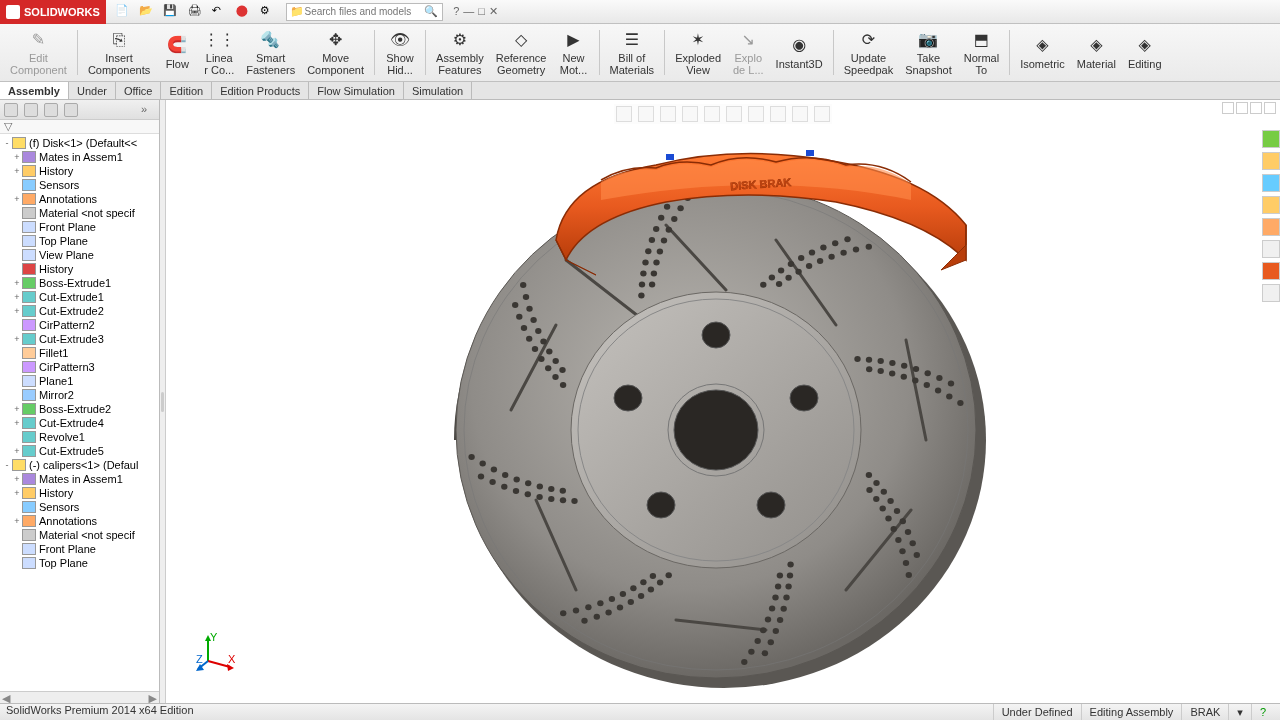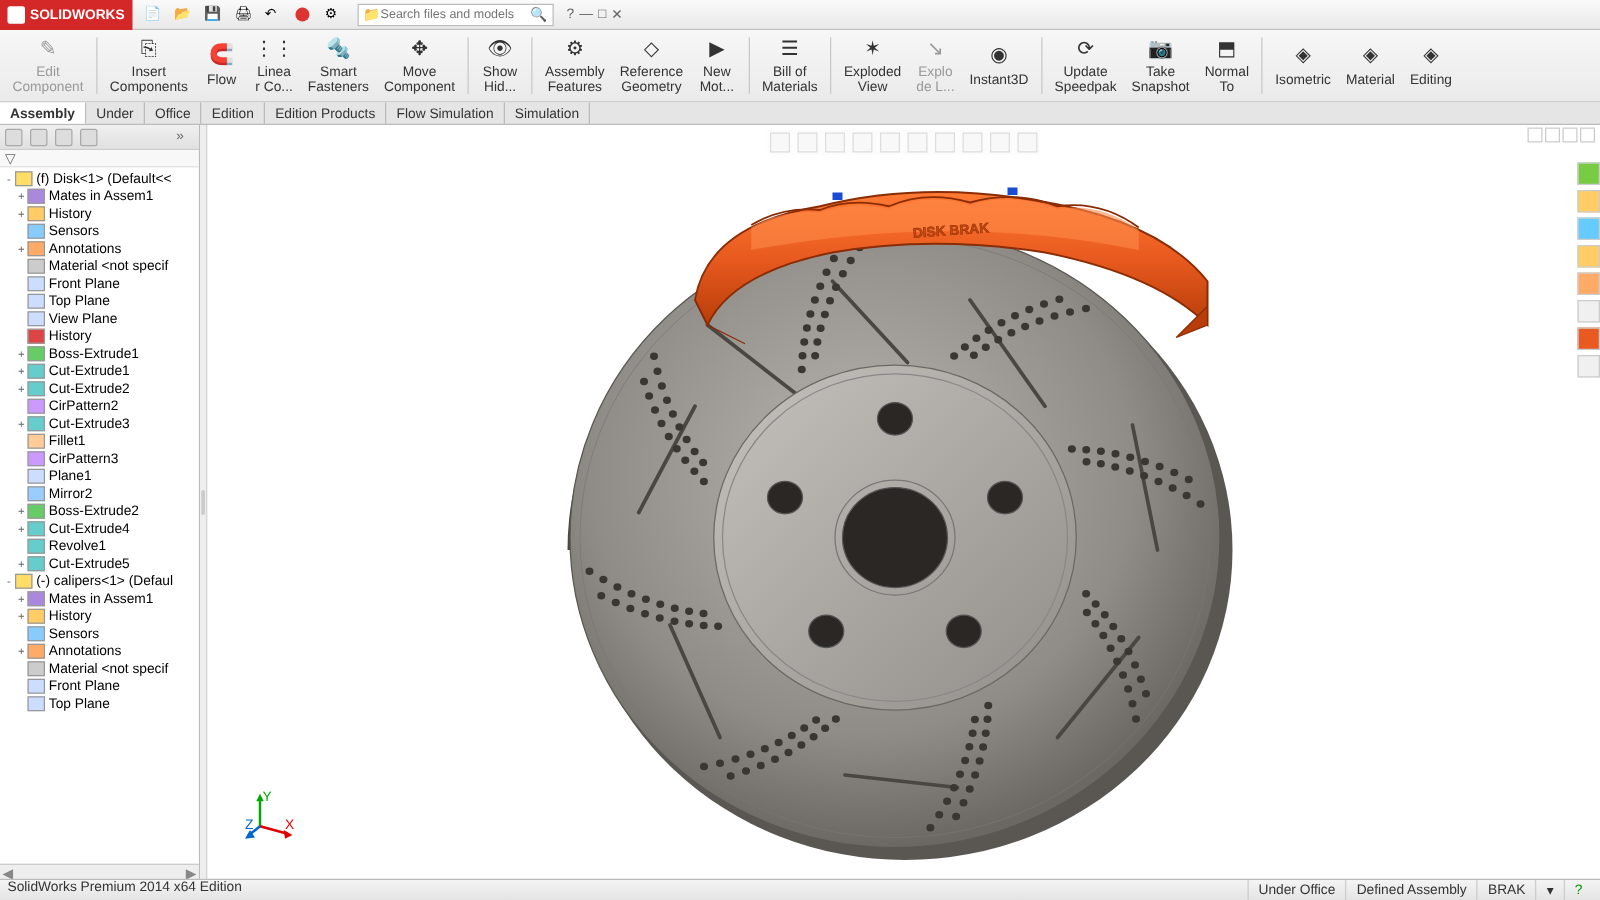--- a/index.html
+++ b/index.html
@@ -619,18 +619,18 @@
       <line x1="12" y1="28" x2="2" y2="36" stroke="#06c" stroke-width="2"></line>
       <polygon points="0,38 4,31 8,37" fill="#06c"></polygon>
       <text x="0" y="30" font-size="7" fill="#06c">Z</text>
     </svg>
   </div>
 </div>
 
 <div class="status">
   <span>SolidWorks Premium 2014 x64 Edition</span>
   <span class="grow"></span>
-  <span class="seg">Under Office</span>
-  <span class="seg">Defined Assembly</span>
+  <span class="seg">Under Defined</span>
+  <span class="seg">Editing Assembly</span>
   <span class="seg">BRAK</span>
   <span class="seg">▾</span>
   <span class="seg" style="color:#090">?</span>
 </div>
 
 </body></html>

